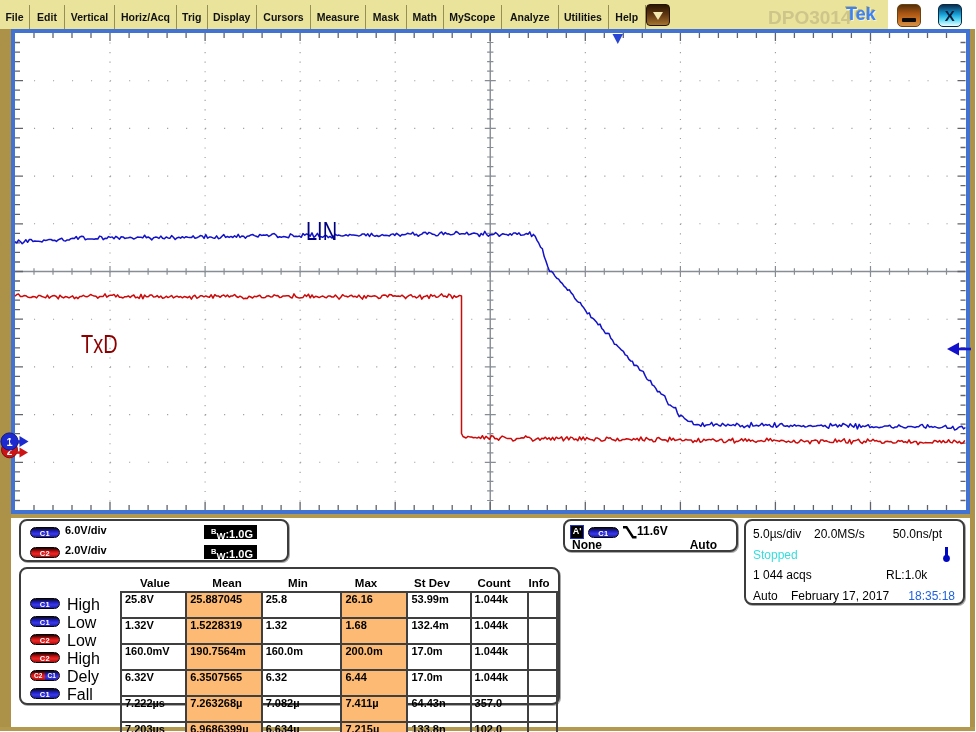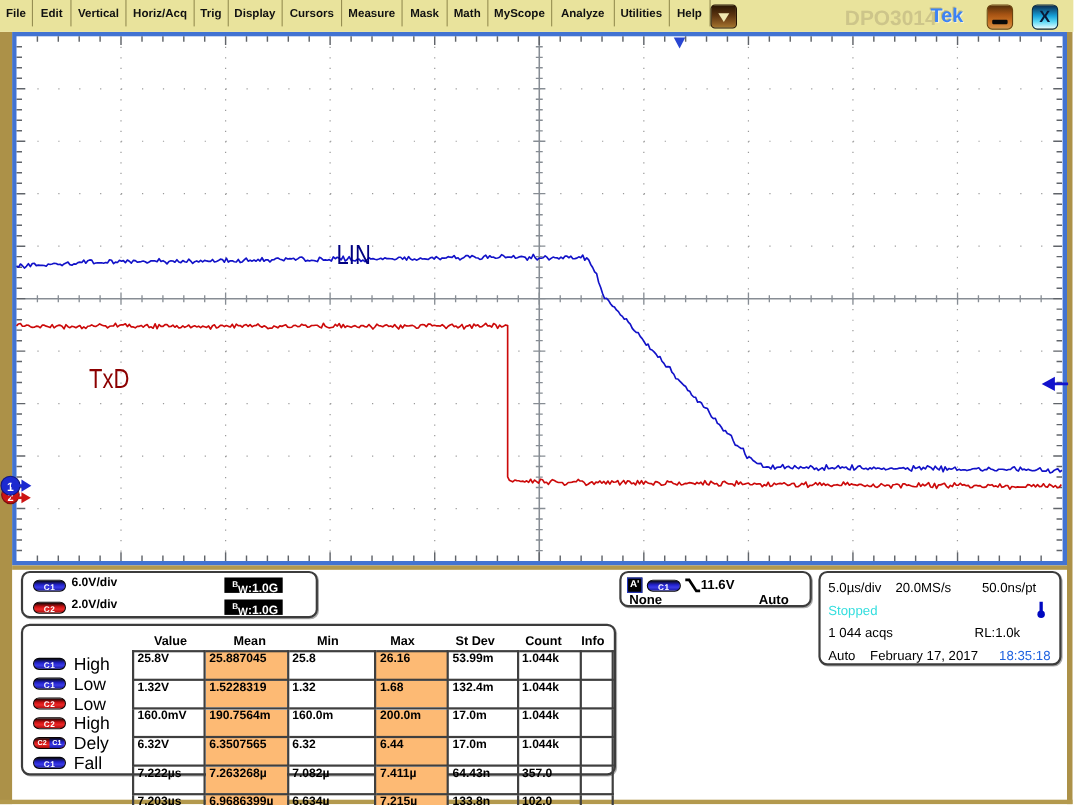--- a/index.html
+++ b/index.html
@@ -1,19 +1,19 @@
 <!DOCTYPE html>
 <html><head><meta charset="utf-8"><style>
 *{margin:0;padding:0;box-sizing:border-box}
 html,body{width:976px;height:732px;overflow:hidden;background:#fff;
  font-family:"Liberation Sans",sans-serif;-webkit-font-smoothing:antialiased}
 #page{position:relative;width:976px;height:732px}
 .abs{position:absolute}
 
-#menubar{left:0;top:0;width:976px;height:29px;background:#e9e39c;display:flex;align-items:flex-start}
+#menubar{left:0;top:0;width:888px;height:29px;background:#e9e39c;display:flex;align-items:flex-end}
 .mi{height:24px;line-height:24px;text-align:center;font-size:10.5px;font-weight:bold;color:#111;
  border-right:1px solid #968e52;flex:none}
 #dropbtn{left:646px;top:4px;width:24px;height:22px;border-radius:4px;
  background:linear-gradient(#2a1603,#5c3410 45%,#8a5a22 80%,#a4762f);
  border:1px solid #241202;text-align:center}
 #dropbtn:after{content:"";display:inline-block;margin-top:7px;width:0;height:0;
  border-left:5.5px solid transparent;border-right:5.5px solid transparent;border-top:8px solid #f2e8b0}
 #wmark{left:768px;top:7px;font-size:19px;font-weight:bold;color:#cdc58a}
 #teklogo{left:846px;top:4px;font-size:18px;font-weight:bold;color:#3b82f6;
  text-shadow:1px 1px 0 #f6f2cf,-1px -1px 0 #bdb578;letter-spacing:0px}

